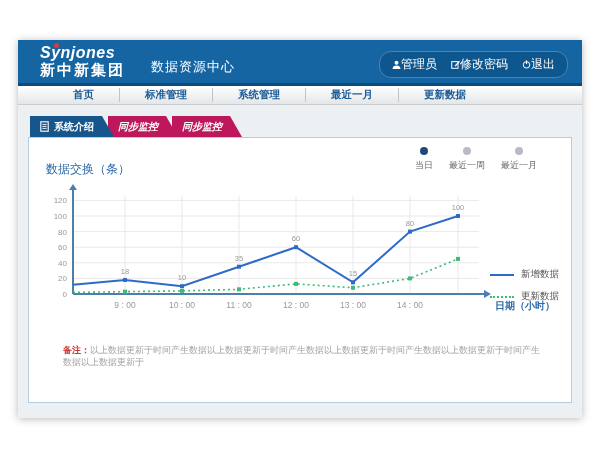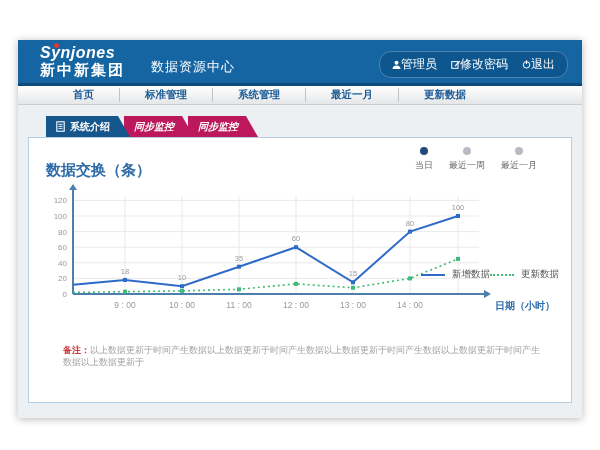--- a/index.html
+++ b/index.html
@@ -17,39 +17,39 @@
   .ua { display:flex; align-items:center; gap:0; color:#fff; font-size:12px; cursor:pointer; }
   .ua svg { display:block; }
 
   
   .nav-bar { height:19px; background:linear-gradient(#ffffff,#e4e6e8); border-bottom:1px solid #c9cdd1; display:flex; align-items:center; padding-left:30px; }
   .nav-item { color:#1a5a96; font-size:10.5px; font-weight:bold; padding:0 25px; cursor:pointer; position:relative; }
   .nav-item + .nav-item { border-left:1px solid #c0c4c8; }
 
   
   .content { padding:11px 10px 6px 10px; height:305px; }
-  .tabs { display:flex; margin-left:18px; height:21px; }
+  .tabs { display:flex; margin-left:2px; height:21px; }
   .tab { height:21px; color:#fff; font-size:10px; font-weight:bold; display:flex; align-items:center; gap:5px; padding:0 20px 0 10px; clip-path:polygon(0 0, calc(100% - 12px) 0, 100% 100%, 0 100%); cursor:pointer; }
   .tab.active { background:#15568c; z-index:3; }
   .tab.inactive { background:#be185d; margin-left:-6px;font-style:italic; }
   .tab.inactive.t2 { z-index:2; }
   .tab.inactive.t3 { z-index:1; }
   .tab-icon { display:block; }
 
   .panel { position:relative; background:#ffffff; border:1px solid #b5cde0; height:266px; }
 
   .period-options { position:absolute; top:9px; right:34px; display:flex; gap:16px; align-items:center; }
   .period-option { display:flex; align-items:center; gap:4px; font-size:9px; color:#666; cursor:pointer;flex-direction:column; }
   .period-option .dot { width:8px; height:8px; border-radius:50%; background:#b7bcc3; }
   .period-option.selected .dot { background:#24477e; }
 
-  .y-axis-title { position:absolute; left:17px; top:23px; color:#2c6ba8; font-size:15px; font-weight:bold; }
+  .y-axis-title { position:absolute; left:17px; top:23px; color:#2c6ba8; font-size:12px; font-weight:normal; }
 
   .chart-wrap { position:absolute; left:4px; top:38px; width:538px; height:160px; }
-  .series-legend { position:absolute; top:92px; right:12px; display:flex; flex-direction:row; gap:0; }
+  .series-legend { position:absolute; top:92px; right:12px; display:flex; flex-direction:column; gap:9px; }
   .legend-row { display:flex; align-items:center; gap:7px; }
   .legend-line { width:24px; height:0; }
   .legend-line.solid { border-top:2px solid #2e6bc8; }
   .legend-line.dotted { border-top:2px dotted #3fba77; }
   .legend-label { font-size:9.5px; color:#555; }
 
   .note { position:absolute; left:34px; top:207px; font-size:9px; line-height:1.3; width:480px; }
   .note-prefix { color:#cc3a3a; font-weight:bold; }
   .note-text { color:#a3a3a3; }
 </style>

